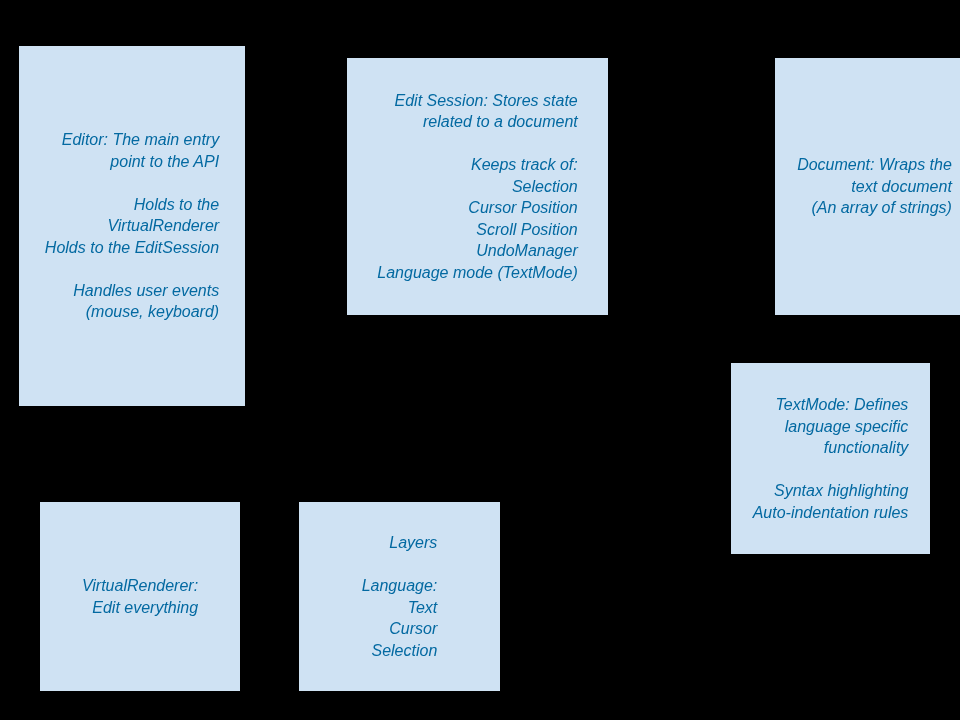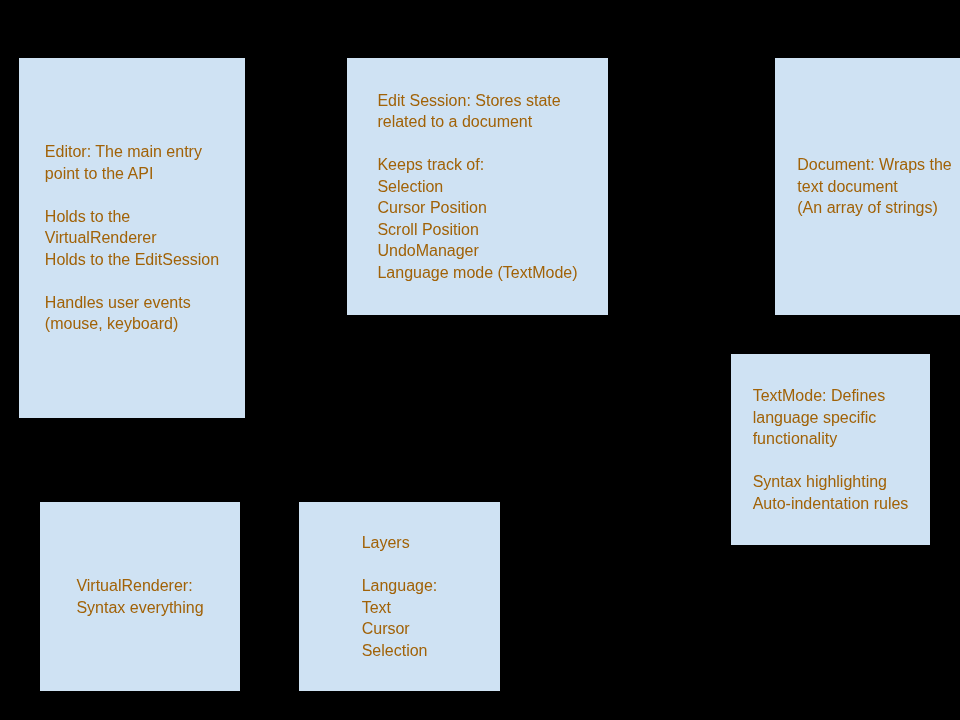--- a/index.html
+++ b/index.html
@@ -18,29 +18,30 @@
     position: absolute;
     background: #cfe2f3;
     border: 1px solid #000000;
     box-sizing: border-box;
     display: flex;
     align-items: center;
     justify-content: center;
   }
   .box-text {
     white-space: pre-line;
-    text-align: left;
-    color: #a16207;
+    text-align: right;
+    color: #0369a1;
     font-size: 16px;
     line-height: 21.5px;
+    font-style: italic;
   }
-  #box-editor           { left: 18px;  top: 57px;  width: 228px; height: 362px; }
+  #box-editor           { left: 18px;  top: 45px;  width: 228px; height: 362px; }
   #box-edit-session     { left: 346px; top: 57px;  width: 263px; height: 259px; }
   #box-document         { left: 774px; top: 57px;  width: 201px; height: 259px; }
-  #box-textmode         { left: 730px; top: 353px; width: 201px; height: 193px; }
+  #box-textmode         { left: 730px; top: 362px; width: 201px; height: 193px; }
   #box-virtual-renderer { left: 39px;  top: 501px; width: 202px; height: 191px; }
   #box-layers           { left: 298px; top: 501px; width: 203px; height: 191px; }
 </style>
 </head>
 <body>
 
 <div class="diagram-box" id="box-editor">
   <div class="box-text">Editor: The main entry
 point to the API
 
@@ -74,21 +75,21 @@
   <div class="box-text">TextMode: Defines
 language specific
 functionality
 
 Syntax highlighting
 Auto-indentation rules</div>
 </div>
 
 <div class="diagram-box" id="box-virtual-renderer">
   <div class="box-text">VirtualRenderer:
-Syntax everything</div>
+Edit everything</div>
 </div>
 
 <div class="diagram-box" id="box-layers">
   <div class="box-text">Layers
 
 Language:
 Text
 Cursor
 Selection</div>
 </div>

